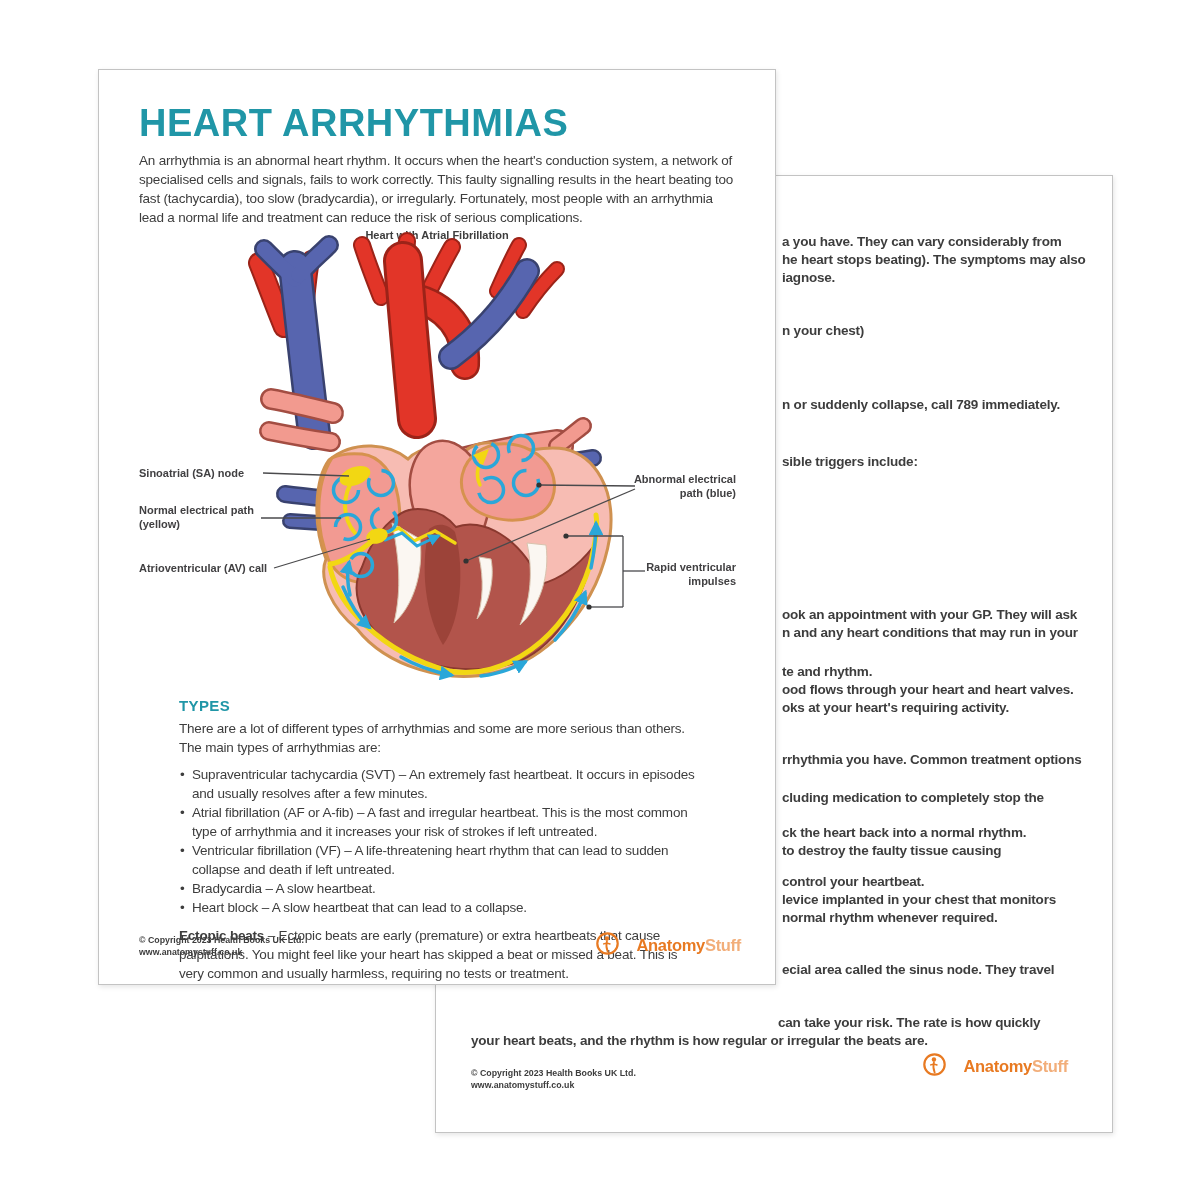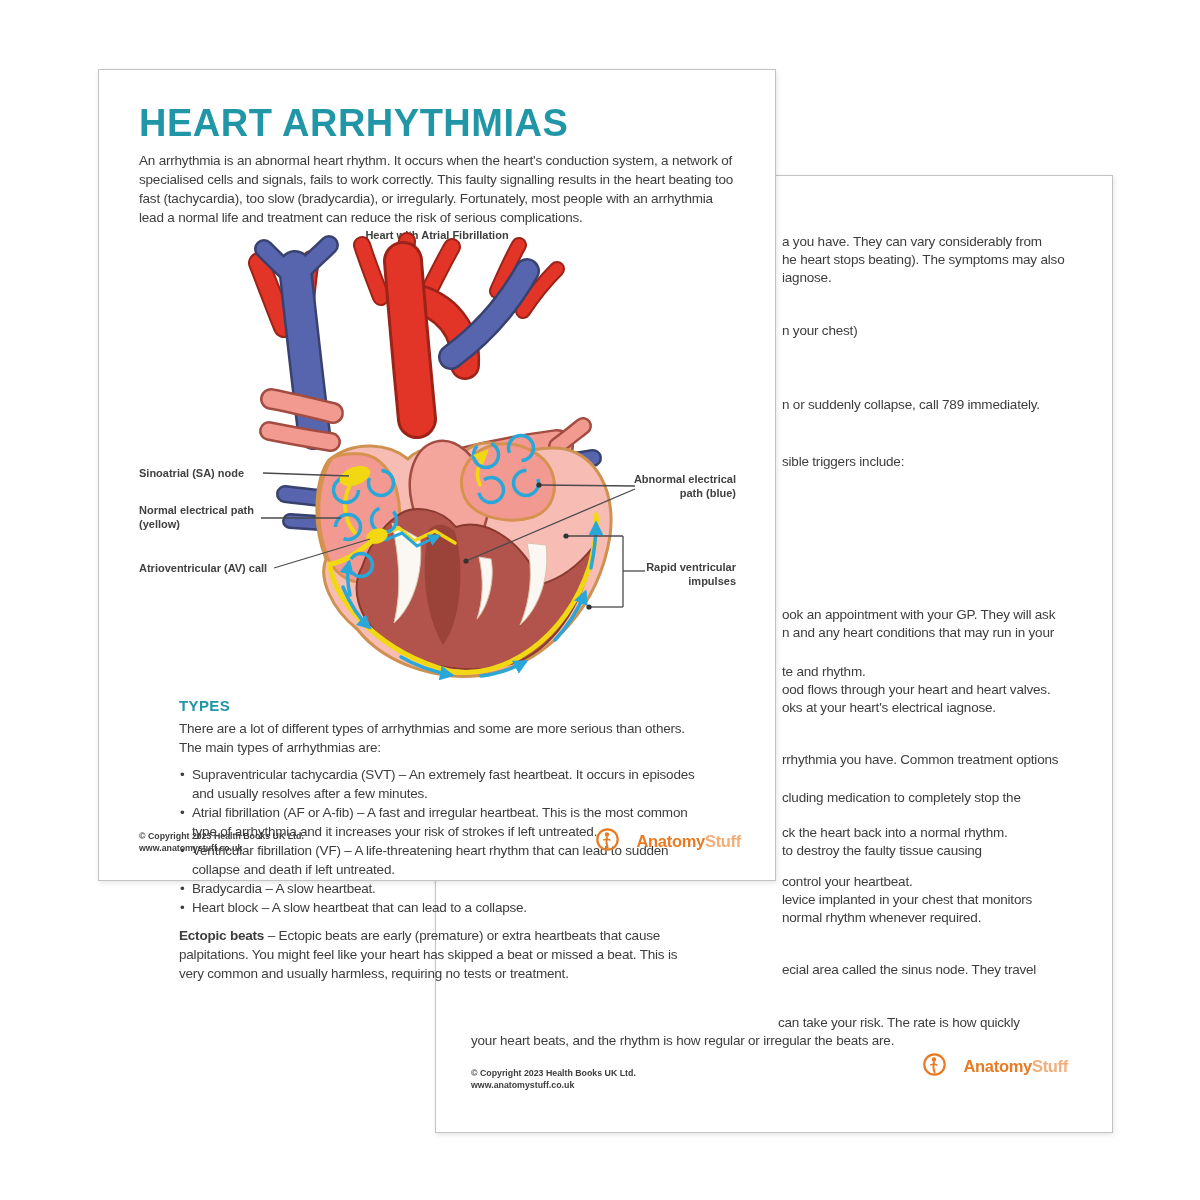--- a/index.html
+++ b/index.html
@@ -5,21 +5,21 @@
   :root{
     --teal:#2096a7; --text:#3d3d3d; --label:#414042;
     --orange:#e87a22; --orange-light:#f2ae7a; --pborder:#c3c3c3;
   }
   html,body{margin:0;padding:0;background:#ffffff;}
   .canvas{position:relative;width:1200px;height:1200px;background:#fff;overflow:hidden;
           font-family:"Liberation Sans",sans-serif;color:var(--text);}
   .page{position:absolute;background:#fff;border:1px solid var(--pborder);
         box-shadow:1px 2px 5px rgba(0,0,0,.10);box-sizing:border-box;}
   .page-back{left:435px;top:175px;width:678px;height:958px;z-index:1;}
-  .page-front{left:98px;top:69px;width:678px;height:812px;z-index:2;}
+  .page-front{left:98px;top:69px;width:678px;height:916px;z-index:2;}
 
   
   .front-inner{padding:34px 40px 0 40px;}
   .title{margin:0;font-size:38px;line-height:38px;font-weight:bold;
          letter-spacing:.5px;color:var(--teal);}
   .intro{margin:9px 0 0 0;font-size:13.5px;letter-spacing:-.2px;line-height:19px;color:var(--text);}
   .diagram{position:relative;height:470px;margin:0 -40px 0 -40px;}
   .diagram-caption{position:absolute;top:2px;left:0;right:0;text-align:center;
                    font-size:11px;font-weight:bold;color:var(--text);}
   .diagram svg{position:absolute;left:0;top:0;}
@@ -44,40 +44,40 @@
   .page-front .pfooter{bottom:26px;}
   .page-back .pfooter{left:35px;top:891px;}
   .logo{position:absolute;display:flex;align-items:center;gap:16px;}
   .page-front .logo{right:34px;bottom:24px;}
   .page-back .logo{right:44px;top:876px;}
   .logo-text{font-size:16.5px;font-weight:bold;color:var(--orange);letter-spacing:-.3px;}
   .logo-text .stuff{color:var(--orange-light);}
 
   
   .frag{position:absolute;white-space:nowrap;font-size:13.5px;letter-spacing:-.2px;
-        line-height:18px;color:var(--text);}
+        line-height:18px;color:var(--text);font-weight:bold;}
 </style>
 </head>
 <body>
 
 <div class="canvas">
 
   <div class="page page-back">
     <div style="position:absolute;inset:0;">
         <div class="frag" style="left: 346px; top: 57px;">a you have. They can vary considerably from</div>
         <div class="frag" style="left: 346px; top: 75px;">he heart stops beating). The symptoms may also</div>
         <div class="frag" style="left: 346px; top: 93px;">iagnose.</div>
         <div class="frag" style="left: 346px; top: 146px;">n your chest)</div>
         <div class="frag" style="left: 346px; top: 220px;">n or suddenly collapse, call 789 immediately.</div>
         <div class="frag" style="left: 346px; top: 277px;">sible triggers include:</div>
         <div class="frag" style="left: 346px; top: 430px;">ook an appointment with your GP. They will ask</div>
         <div class="frag" style="left: 346px; top: 448px;">n and any heart conditions that may run in your</div>
         <div class="frag" style="left: 346px; top: 487px;">te and rhythm.</div>
         <div class="frag" style="left: 346px; top: 505px;">ood flows through your heart and heart valves.</div>
-        <div class="frag" style="left: 346px; top: 523px;">oks at your heart's electrical iagnose.</div>
+        <div class="frag" style="left: 346px; top: 523px;">oks at your heart's requiring activity.</div>
         <div class="frag" style="left: 346px; top: 575px;">rrhythmia you have. Common treatment options</div>
         <div class="frag" style="left: 346px; top: 613px;">cluding medication to completely stop the</div>
         <div class="frag" style="left: 346px; top: 648px;">ck the heart back into a normal rhythm.</div>
         <div class="frag" style="left: 346px; top: 666px;">to destroy the faulty tissue causing</div>
         <div class="frag" style="left: 346px; top: 697px;">control your heartbeat.</div>
         <div class="frag" style="left: 346px; top: 715px;">levice implanted in your chest that monitors</div>
         <div class="frag" style="left: 346px; top: 733px;">normal rhythm whenever required.</div>
         <div class="frag" style="left: 346px; top: 785px;">ecial area called the sinus node. They travel</div>
         <div class="frag" style="left: 342px; top: 838px;">can take your risk. The rate is how quickly</div>
         <div class="frag" style="left: 35px; top: 856px;">your heart beats, and the rhythm is how regular or irregular the beats are.</div>

